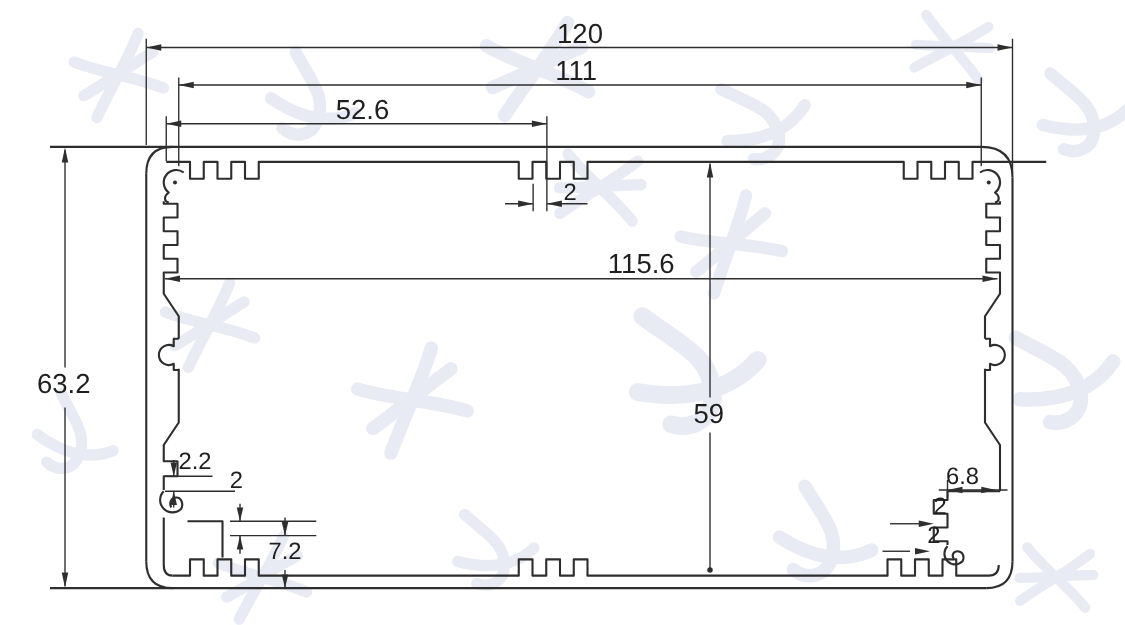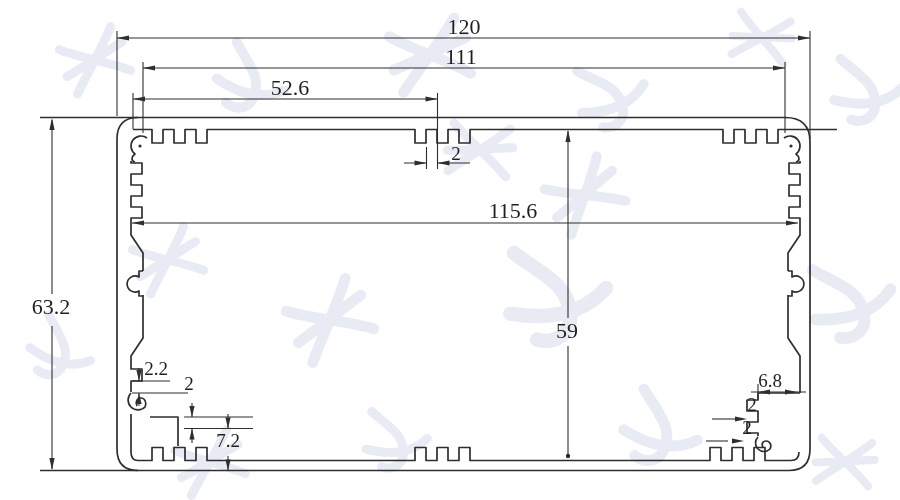--- a/index.html
+++ b/index.html
@@ -4,21 +4,21 @@
 <style>
   :root{
     --c-line:#2e2e2e;
     --c-text:#1f1f1f;
     --c-wm:#e8ebf4;
     --c-bg:#ffffff;
   }
   html,body{margin:0;padding:0;background:#fff;}
   .canvas{
     position:relative;width:900px;height:500px;background:var(--c-bg);
-    font-family:Liberation Serif, serif;overflow:hidden;border-radius:31px;
+    font-family:Liberation Sans, sans-serif;overflow:hidden;border-radius:31px;
   }
   svg{position:absolute;left:0;top:0;}
   .wm{stroke:var(--c-wm);stroke-width:9;fill:none;stroke-linecap:round;}
   .profile{stroke:var(--c-line);stroke-width:1.7;fill:none;stroke-linejoin:round;}
   .dim{stroke:var(--c-line);stroke-width:1.1;fill:none;}
   .arr{fill:var(--c-line);stroke:none;}
   .dot{fill:var(--c-line);stroke:none;}
   text{fill:var(--c-text);}
   .t-lg{font-size:22px;}
   .t-sm{font-size:19px;}

